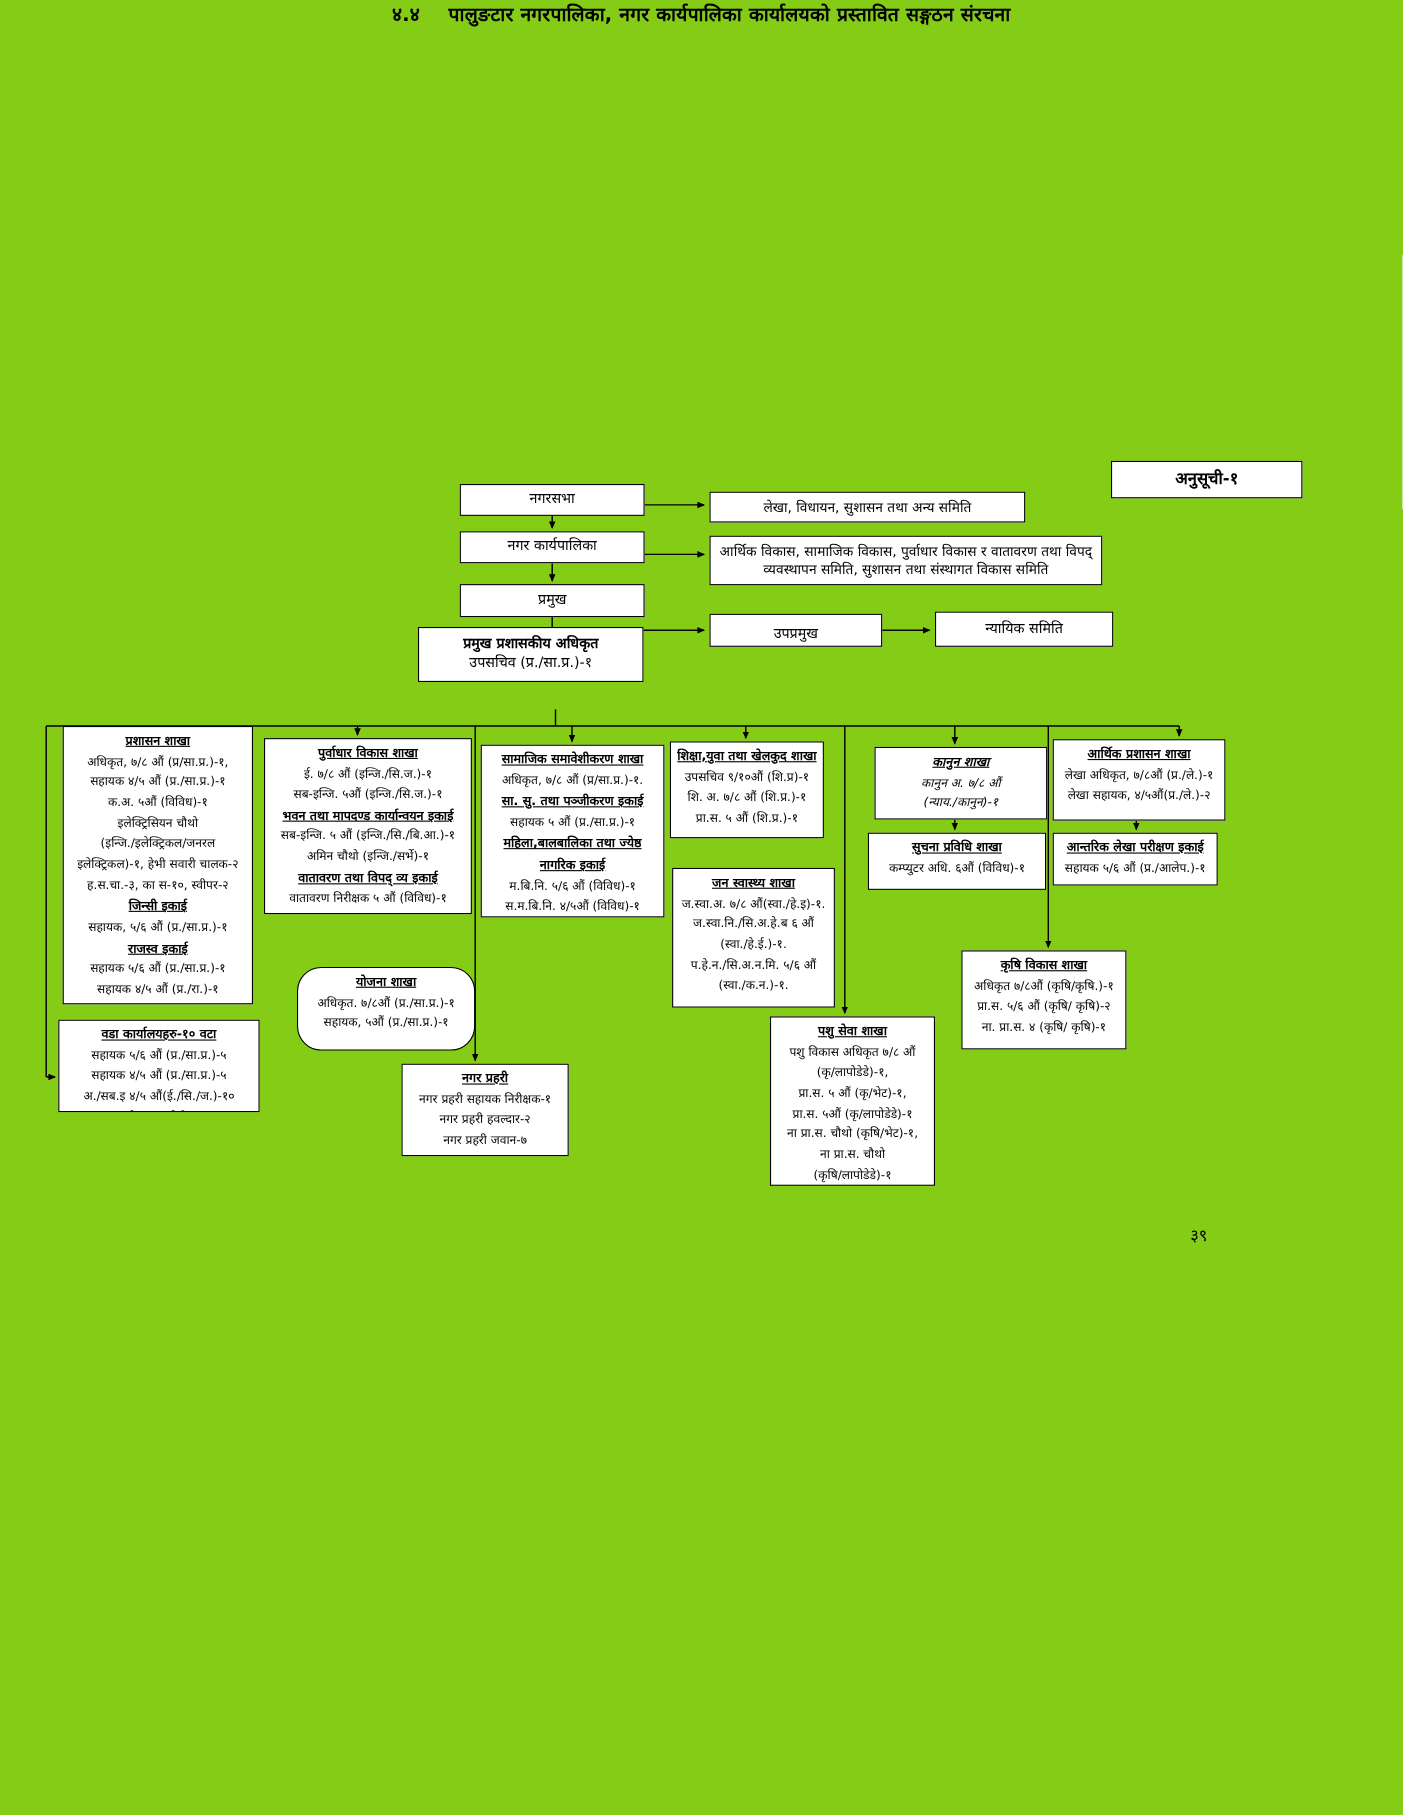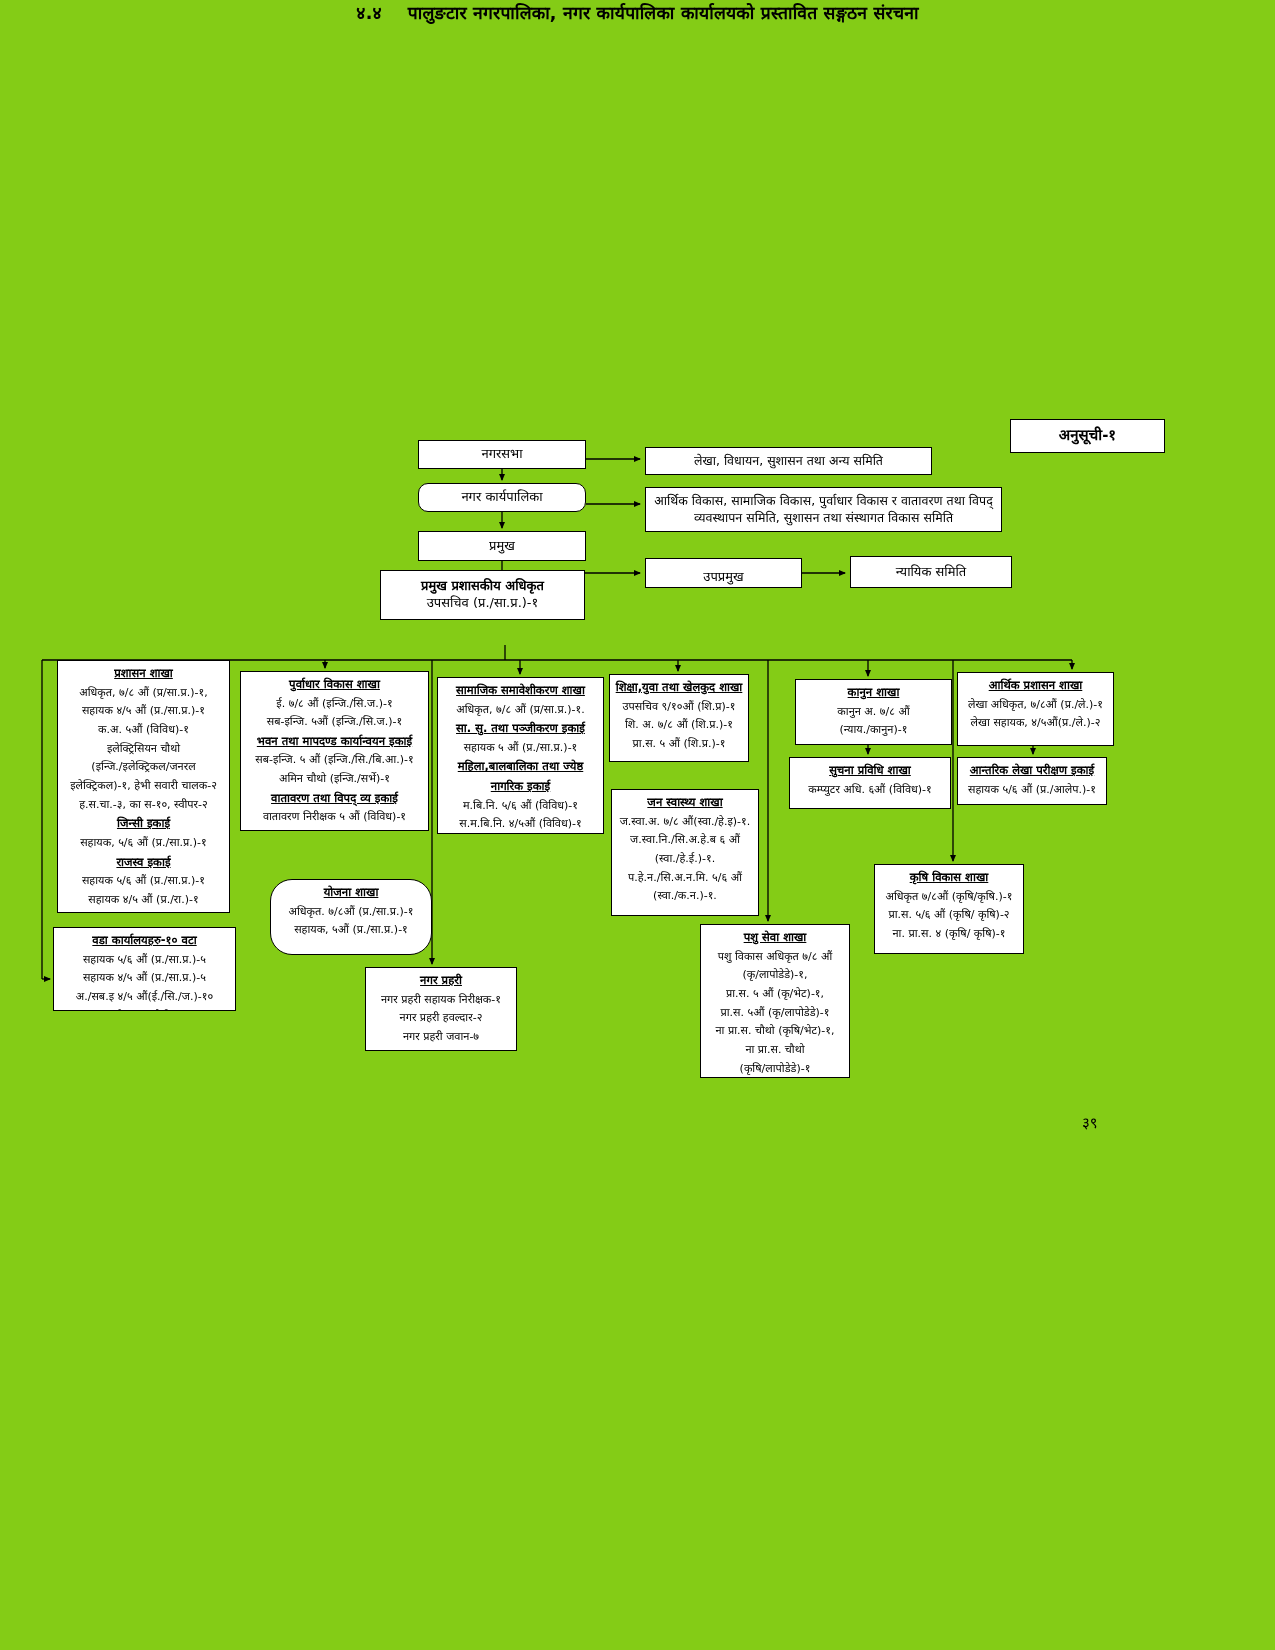--- a/index.html
+++ b/index.html
@@ -34,21 +34,21 @@
 </style>
 </head>
 <body>
 
 <div class="page">
 
   <div class="title-row">
     <span class="sec-no">४.४</span><span>पालुङटार नगरपालिका, नगर कार्यपालिका कार्यालयको प्रस्तावित सङ्गठन संरचना</span>
   </div>
 
-  <div class="obox annex" style="left:1010px; top:419px; width:155px; height:34px;">
+  <div class="obox annex" style="left:1010px; top:419px; width:174px; height:34px;">
     <span>अनुसूची-१</span>
   </div>
 
   <svg class="conn" width="1275" height="1650">
     <defs>
       <marker id="arr" markerWidth="8" markerHeight="8" refX="6" refY="3" orient="auto" markerUnits="userSpaceOnUse">
         <path d="M0,0 L7,3 L0,6 Z" fill="#000"></path>
       </marker>
     </defs>
     <line x1="502" y1="469" x2="502" y2="480" marker-end="url(#arr)"></line>
@@ -76,21 +76,21 @@
   </svg>
 
   <div class="obox" style="left:418px; top:440px; width:168px; height:29px;">
     <span>नगरसभा</span>
   </div>
 
   <div class="obox small-text" style="left:645px; top:447px; width:287px; height:28px;">
     <span>लेखा, विधायन, सुशासन तथा अन्य समिति</span>
   </div>
 
-  <div class="obox" style="left:418px; top:483px; width:168px; height:29px;border-radius:10px;">
+  <div class="obox" style="left:418px; top:483px; width:168px; height:29px;">
     <span>नगर कार्यपालिका</span>
   </div>
 
   <div class="obox small-text" style="left:645px; top:487px; width:357px; height:45px;">
     <span>आर्थिक विकास, सामाजिक विकास, पुर्वाधार विकास र वातावरण तथा विपद् व्यवस्थापन समिति, सुशासन तथा संस्थागत विकास समिति</span>
   </div>
 
   <div class="obox" style="left:418px; top:531px; width:168px; height:30px;">
     <span>प्रमुख</span>
   </div>
@@ -186,21 +186,21 @@
       <div class="bx-line bx-hdr">पशु सेवा शाखा</div>
       <div class="bx-line">पशु विकास अधिकृत ७/८ औं</div>
       <div class="bx-line">(कृ/लापोडेडे)-१,</div>
       <div class="bx-line">प्रा.स. ५ औं (कृ/भेट)-१,</div>
       <div class="bx-line">प्रा.स. ५औं (कृ/लापोडेडे)-१</div>
       <div class="bx-line">ना प्रा.स. चौथो (कृषि/भेट)-१,</div>
       <div class="bx-line">ना प्रा.स. चौथो</div>
       <div class="bx-line">(कृषि/लापोडेडे)-१</div>
     </div>
 
-  <div class="branch" style="left:795px; top:679px; width:157px; height:66px;">
+  <div class="branch" style="left:795px; top:679px; width:157px; height:66px;font-style:italic;">
       <div class="bx-line bx-hdr">कानुन शाखा</div>
       <div class="bx-line">कानुन अ. ७/८ औं</div>
       <div class="bx-line">(न्याय./कानुन)-१</div>
     </div>
 
   <div class="branch" style="left:789px; top:757px; width:162px; height:52px;">
       <div class="bx-line bx-hdr">सुचना प्रविधि शाखा</div>
       <div class="bx-line">कम्प्युटर अधि. ६औं (विविध)-१</div>
     </div>
 

